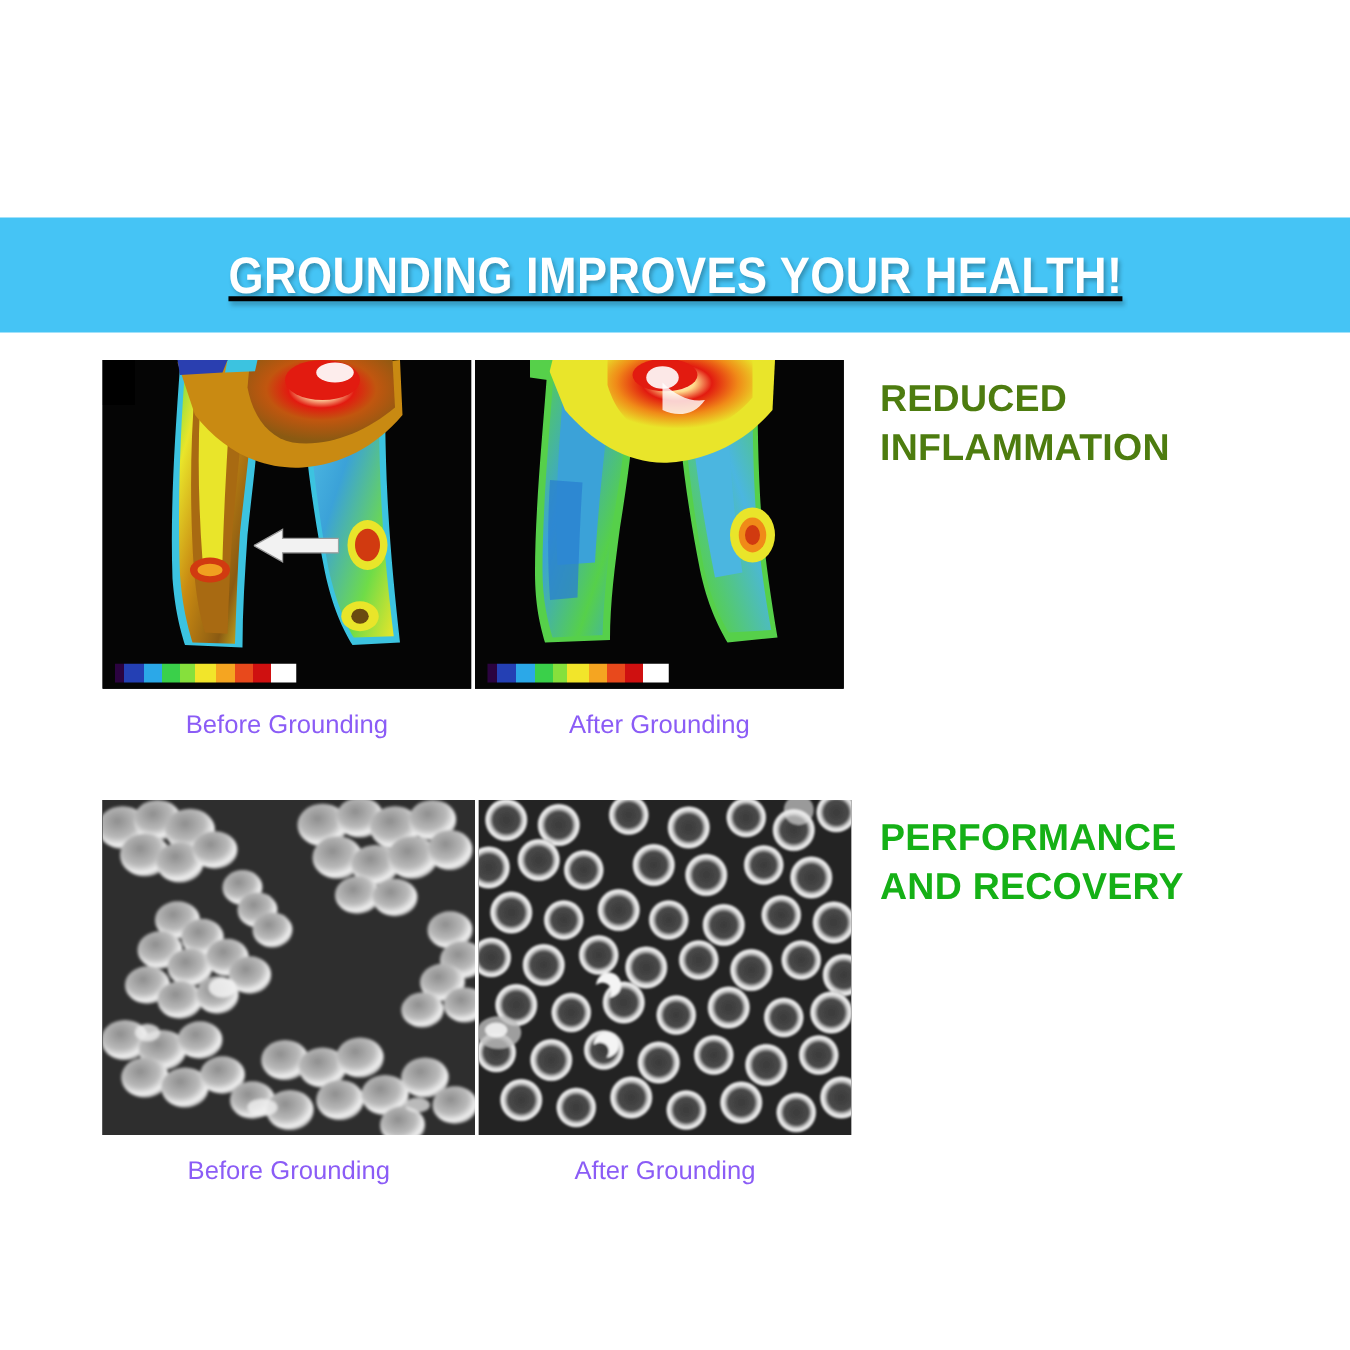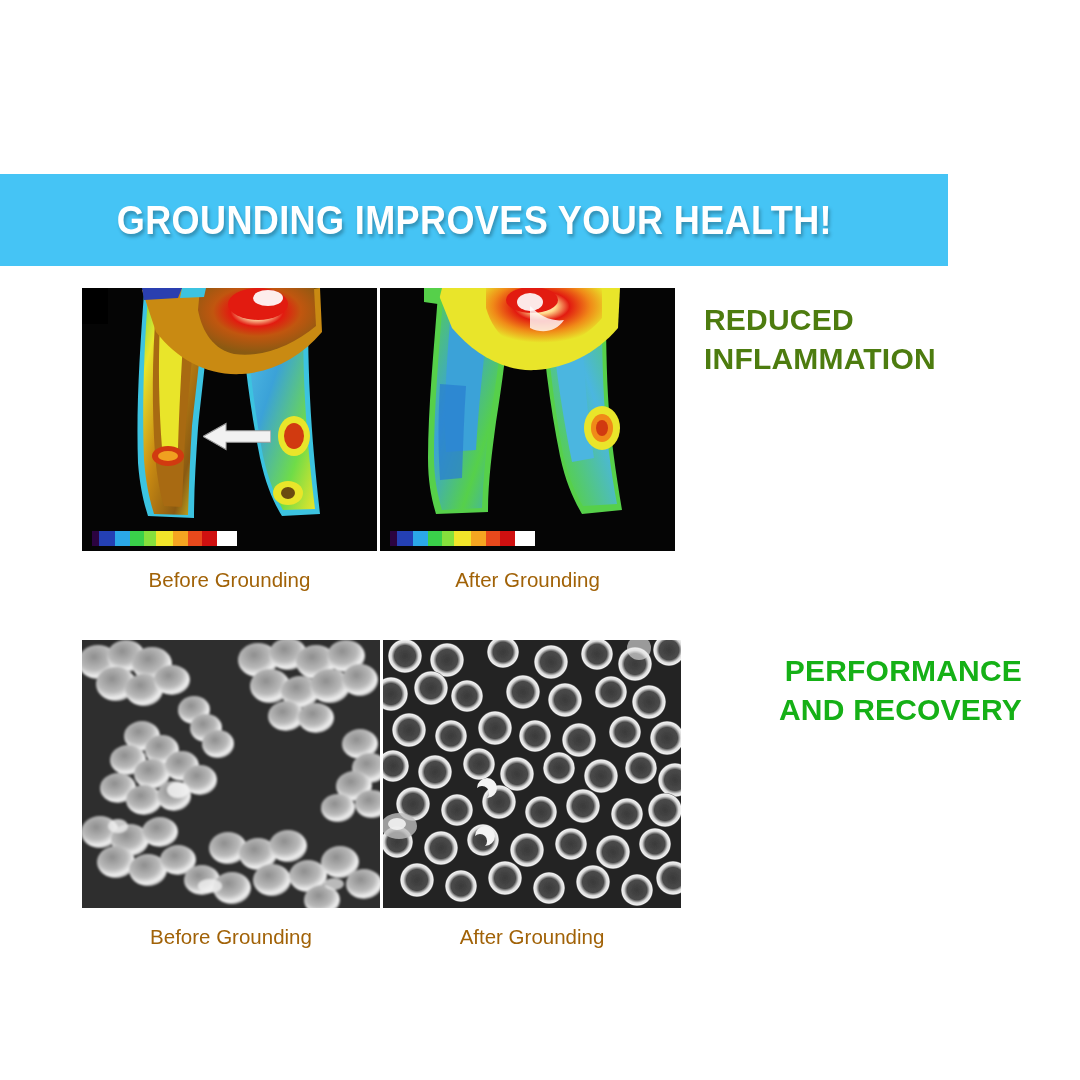--- a/index.html
+++ b/index.html
@@ -20,26 +20,27 @@
     position: absolute;
     inset: 0;
     background: #ffffff;
   }
 
   
   .banner {
     position: absolute;
     left: 0;
     top: 174px;
-    width: 948px;
+    width: 1080px;
     height: 92px;
     background: #45C4F5;
     display: flex;
     align-items: center;
     justify-content: center;
+    text-decoration: underline;
   }
   .banner-title {
     color: #ffffff;
     font-family: "Liberation Sans", sans-serif;
     font-weight: 700;
     font-size: 41px;
     letter-spacing: 0.4px;
     transform: scaleX(0.88);
     transform-origin: center;
     white-space: nowrap;
@@ -55,21 +56,21 @@
   .panel {
     position: relative;
     overflow: hidden;
     background: #000000;
   }
 
   .caption {
     position: absolute;
     font-family: "Liberation Sans", sans-serif;
     font-size: 20.5px;
-    color: #a16207;
+    color: #8b5cf6;
     text-align: center;
     white-space: nowrap;
   }
 
   
   .text-col { position: absolute; width: 318px; left: 704px; }
   .head {
     color: #15B016;
     font-weight: 700;
     font-size: 30px;
@@ -417,18 +418,18 @@
             <circle cx="256" cy="8" r="12" fill="#e9e9e9" opacity="0.6"></circle>
           </g>
         </svg>
       </div>
     </div>
   </div>
 
   <div class="caption" style="left:82px; top:925px; width:298px;">Before Grounding</div>
   <div class="caption" style="left:383px; top:925px; width:298px;">After Grounding</div>
 
-  <div class="text-col" style="top:651px;text-align:right;">
+  <div class="text-col" style="top:651px;">
     <h2 class="head" style="color: rgb(21, 176, 22);">PERFORMANCE
 AND RECOVERY</h2>
   </div>
 
 </div>
 
 </body></html>

